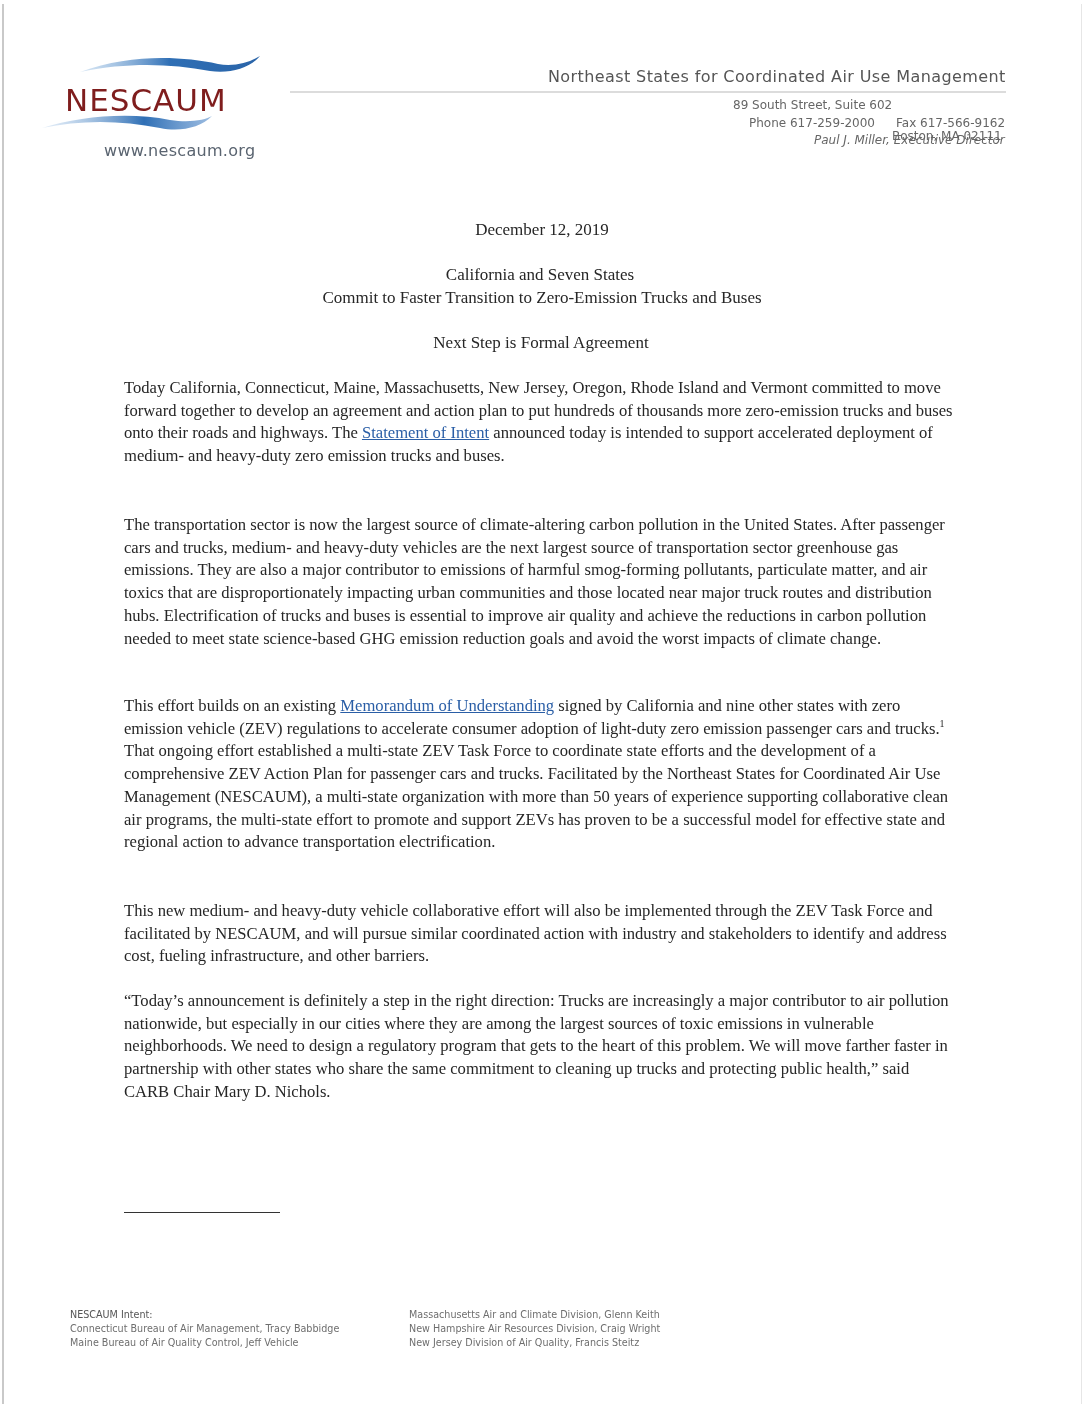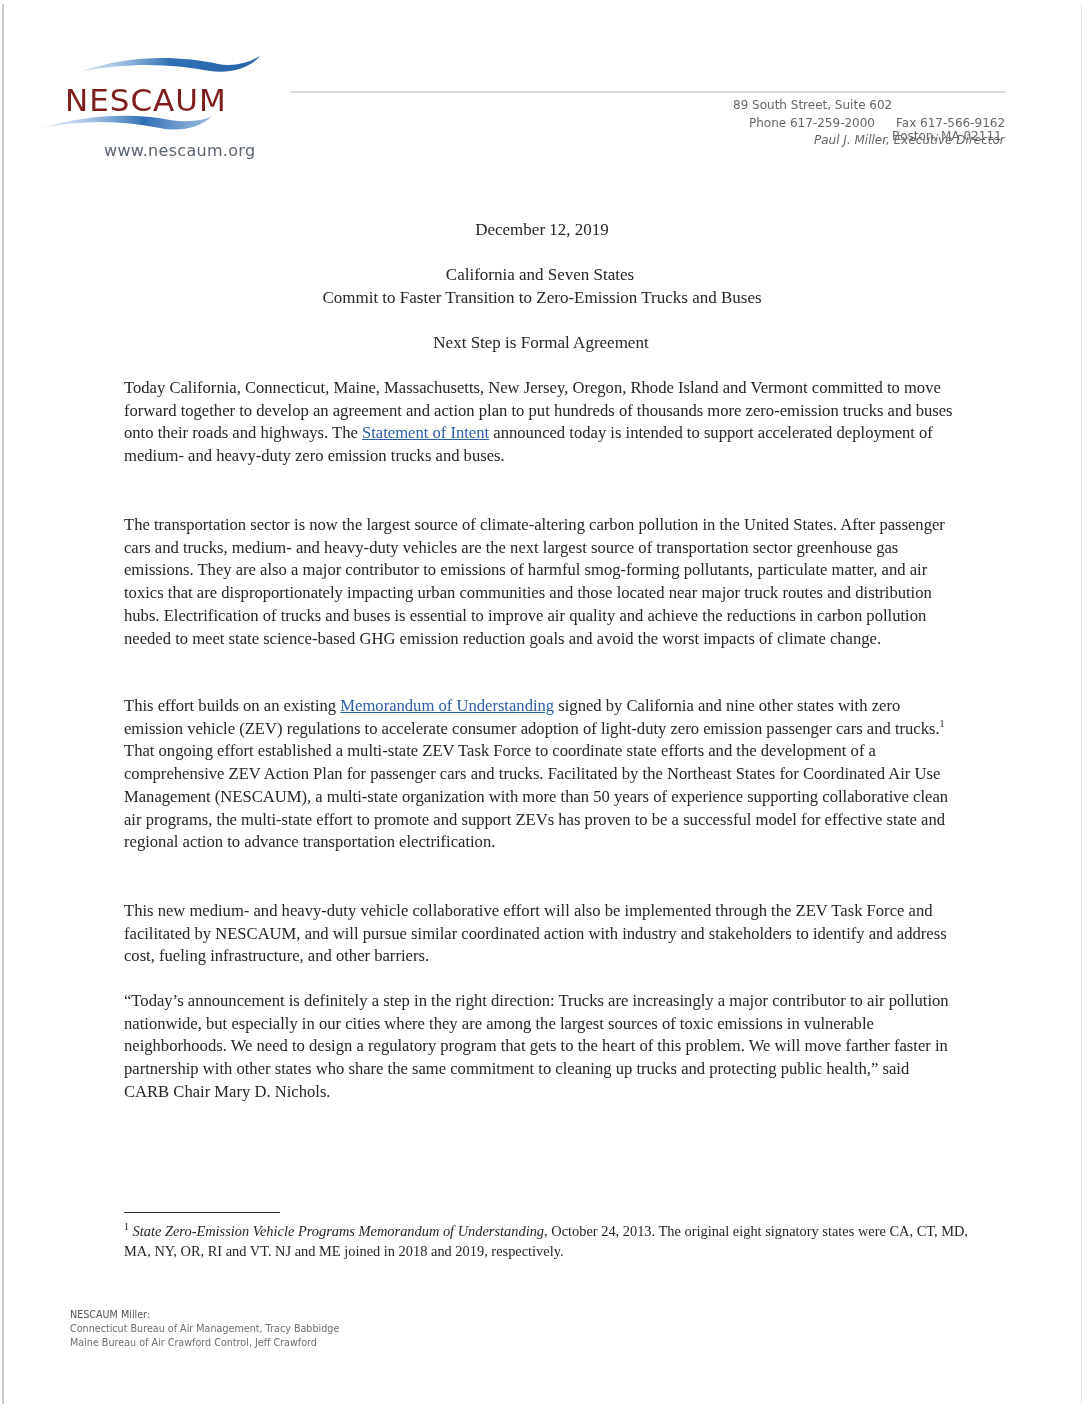--- a/index.html
+++ b/index.html
@@ -56,20 +56,21 @@
           <stop offset="1" stop-color="#5a8fcc" stop-opacity="0.6"></stop>
         </linearGradient>
       </defs>
       <path d="M40 22 C 90 4, 140 6, 178 14 C 195 17, 210 12, 220 6 C 210 18, 190 24, 170 21 C 130 14, 90 12, 40 22 Z" fill="url(#wg1)"></path>
       <path d="M2 78 C 40 66, 90 62, 130 70 C 150 73, 165 70, 172 66 C 160 78, 140 82, 120 78 C 80 70, 40 70, 2 78 Z" fill="url(#wg2)"></path>
     </svg>
     <div class="logo-text">NESCAUM</div>
     <div class="logo-url">www.nescaum.org</div>
   </div>
 
+  <div class="org-name">Northeast States for Coordinated Air Use Management</div>
   <div class="header-rule"></div>
   <div class="addr" style="left:733px; top:98px;">89 South Street, Suite 602</div>
   <div class="addr" style="left:892px; top:104px;margin-top:25px;">Boston, MA 02111</div>
   <div class="addr" style="left:749px; top:116px;">Phone 617-259-2000</div>
   <div class="addr" style="left:896px; top:116px;">Fax 617-566-9162</div>
   <div class="addr italic" style="left:814px; top:133px;">Paul J. Miller, Executive Director</div>
 
   <div class="center-line serif" style="top:220px; left:-2px;">December 12, 2019</div>
   <div class="center-line serif" style="top:265px; left:-4px;">California and Seven States</div>
   <div class="center-line serif" style="top:288px; left:-2px;">Commit to Faster Transition to Zero-Emission Trucks and Buses</div>
@@ -84,23 +85,24 @@
   <div class="para serif" style="top:695px;">
     <span>This effort builds on an existing </span><a>Memorandum of Understanding</a><span> signed by California and nine other states with zero emission vehicle (ZEV) regulations to accelerate consumer adoption of light-duty zero emission passenger cars and trucks.</span><sup>1</sup><span> That ongoing effort established a multi-state ZEV Task Force to coordinate state efforts and the development of a comprehensive ZEV Action Plan for passenger cars and trucks. Facilitated by the Northeast States for Coordinated Air Use Management (NESCAUM), a multi-state organization with more than 50 years of experience supporting collaborative clean air programs, the multi-state effort to promote and support ZEVs has proven to be a successful model for effective state and regional action to advance transportation electrification.</span>
   </div>
 
   <div class="para serif" style="top:900px;">This new medium- and heavy-duty vehicle collaborative effort will also be implemented through the ZEV Task Force and facilitated by NESCAUM, and will pursue similar coordinated action with industry and stakeholders to identify and address cost, fueling infrastructure, and other barriers.</div>
 
   <div class="para serif" style="top:990px;">“Today’s announcement is definitely a step in the right direction: Trucks are increasingly a major contributor to air pollution nationwide, but especially in our cities where they are among the largest sources of toxic emissions in vulnerable neighborhoods. We need to design a regulatory program that gets to the heart of this problem. We will move farther faster in partnership with other states who share the same commitment to cleaning up trucks and protecting public health,” said CARB Chair Mary D. Nichols.</div>
 
 
   <div class="fn-rule"></div>
-  <div class="footnote serif">
-    <sup>1</sup>
-    <i>State Zero-Emission Vehicle Programs Memorandum of Understanding</i><span>, October 24, 2013. The original eight signatory states were CA, CT, MD, MA, NY, OR, RI and VT. NJ and ME joined in 2018 and 2019, respectively.</span>
-  </div>
 
   <div class="footer-col" style="left:70px;">
-    <div class="ftitle">NESCAUM Miller:</div>
+    <div class="ftitle">NESCAUM Intent:</div>
     <div>Connecticut Bureau of Air Management, Tracy Babbidge</div>
-    <div>Maine Bureau of Air Crawford Control, Jeff Crawford</div>
+    <div>Maine Bureau of Air Quality Control, Jeff Vehicle</div>
+  </div>
+  <div class="footer-col" style="left:409px;">
+    <div>Massachusetts Air and Climate Division, Glenn Keith</div>
+    <div>New Hampshire Air Resources Division, Craig Wright</div>
+    <div>New Jersey Division of Air Quality, Francis Steitz</div>
   </div>
 </div>
 
 </body></html>

